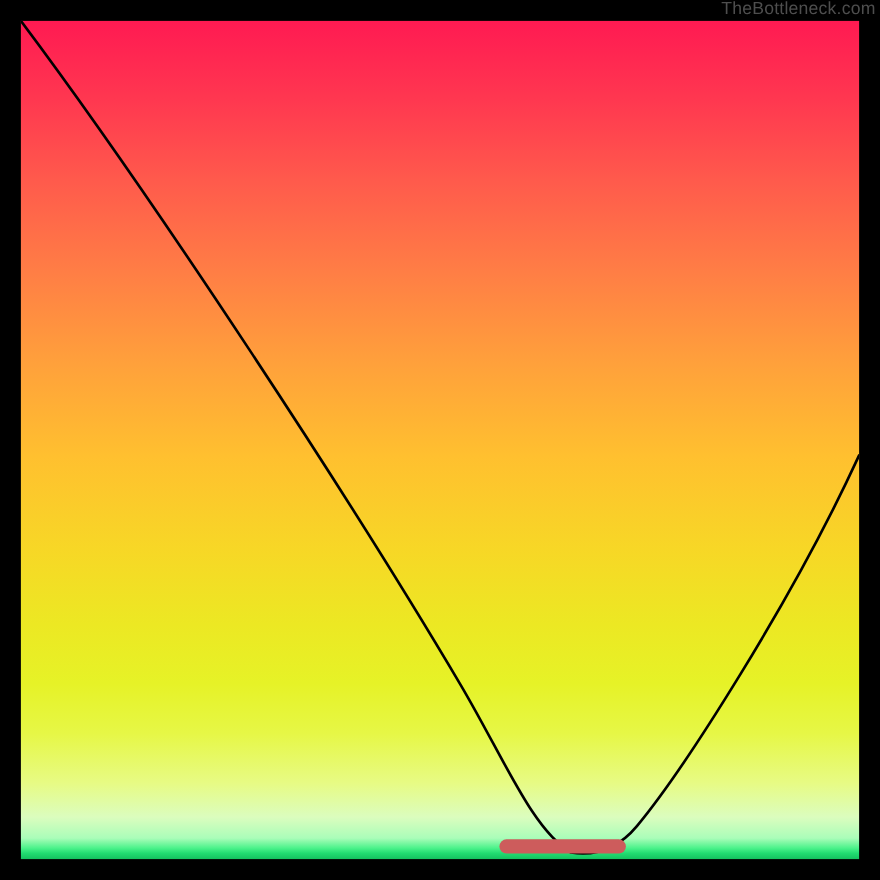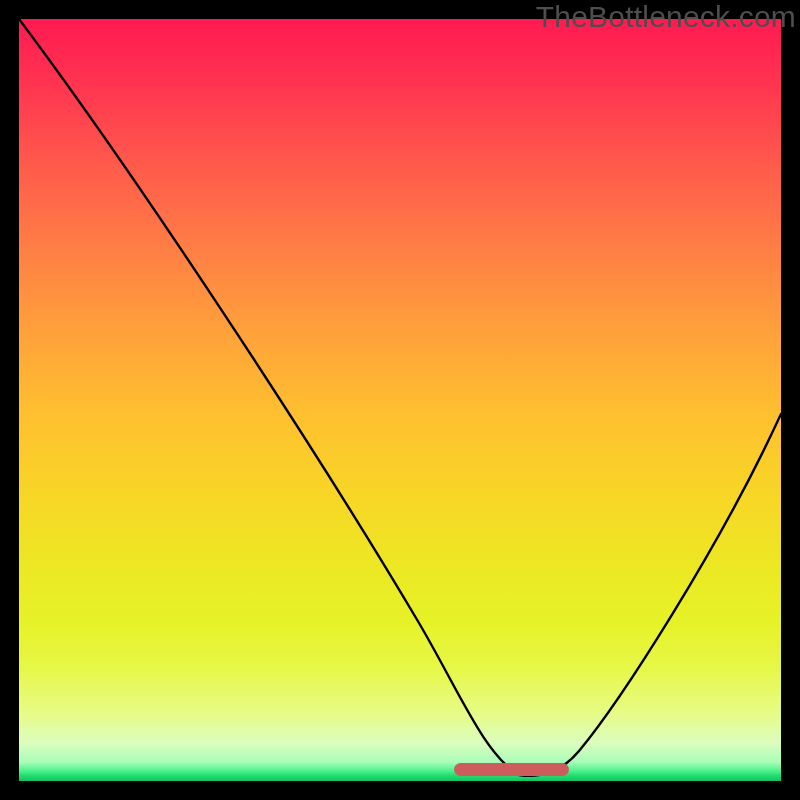--- a/index.html
+++ b/index.html
@@ -43,21 +43,21 @@
       #4af28a 98.7%,
       #22dc71 99.3%,
       #14c25f 100%
     );
   }
   .watermark {
     position: absolute;
     top: 0px;
     right: 4px;
     color: #4e4e4e;
-    font-size: 30px;
+    font-size: 16px;
     font-weight: 500;
     letter-spacing: 0.2px;
     z-index: 5;
   }
   svg.curve {
     position: absolute;
     left: 0;
     top: 0;
     width: 762px;
     height: 762px;

